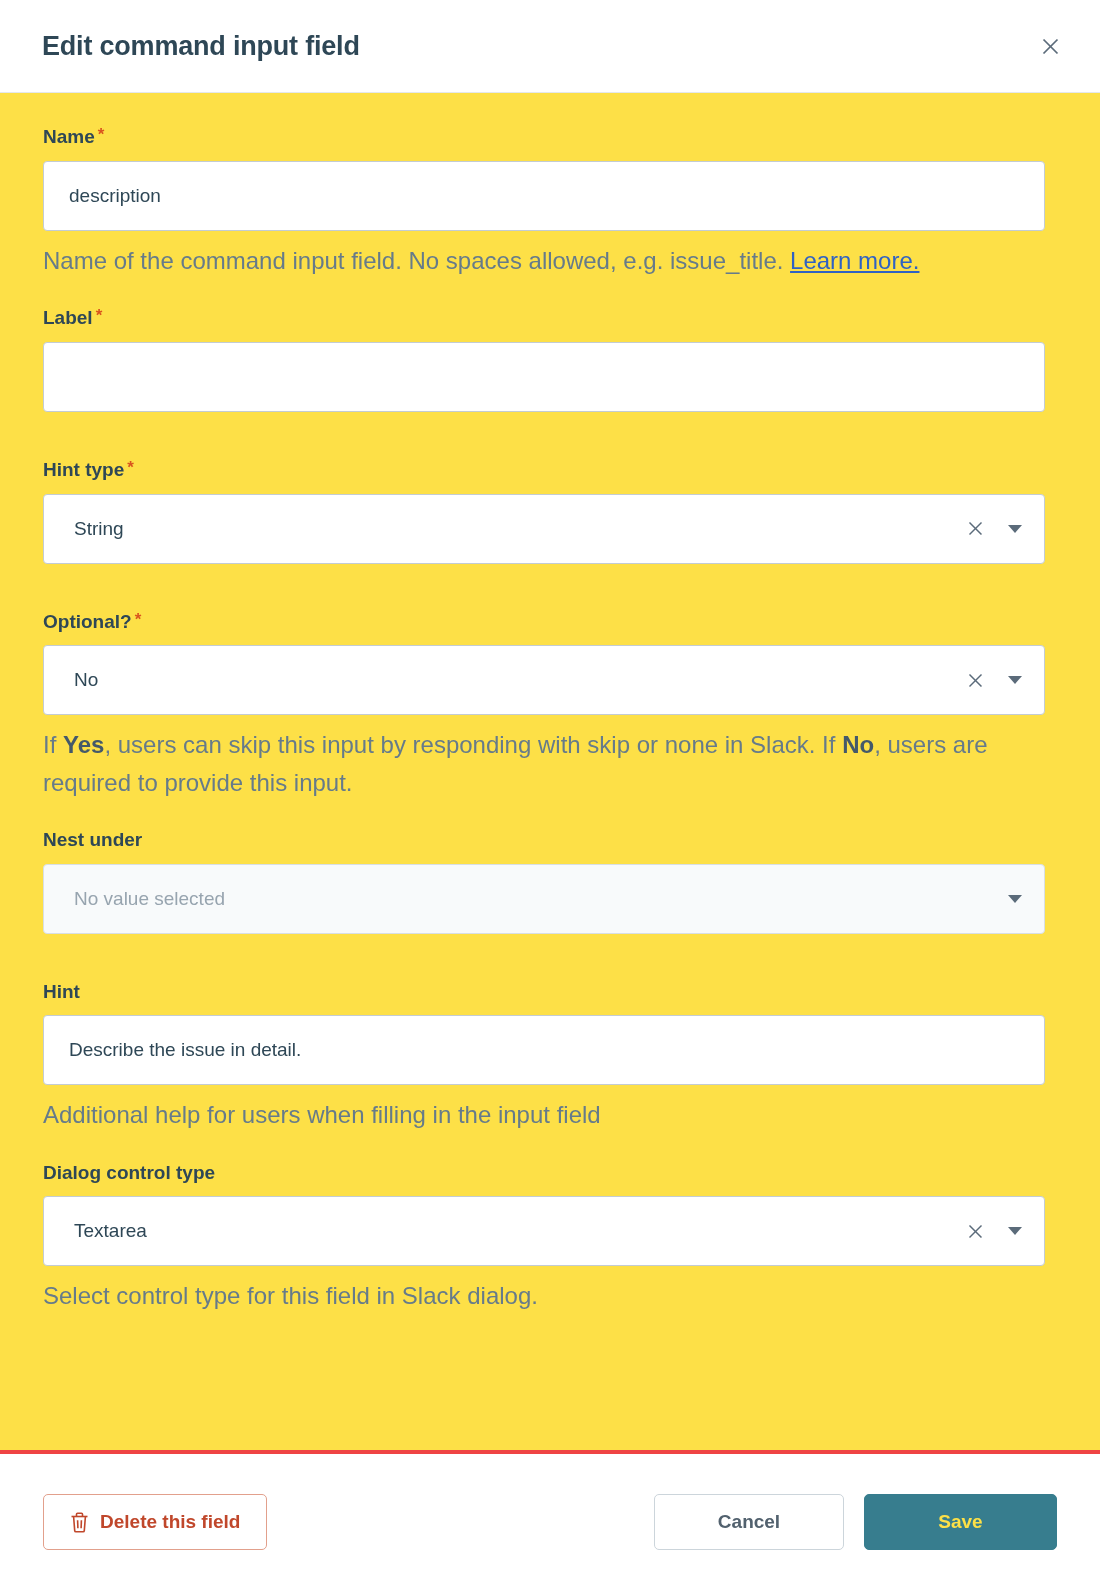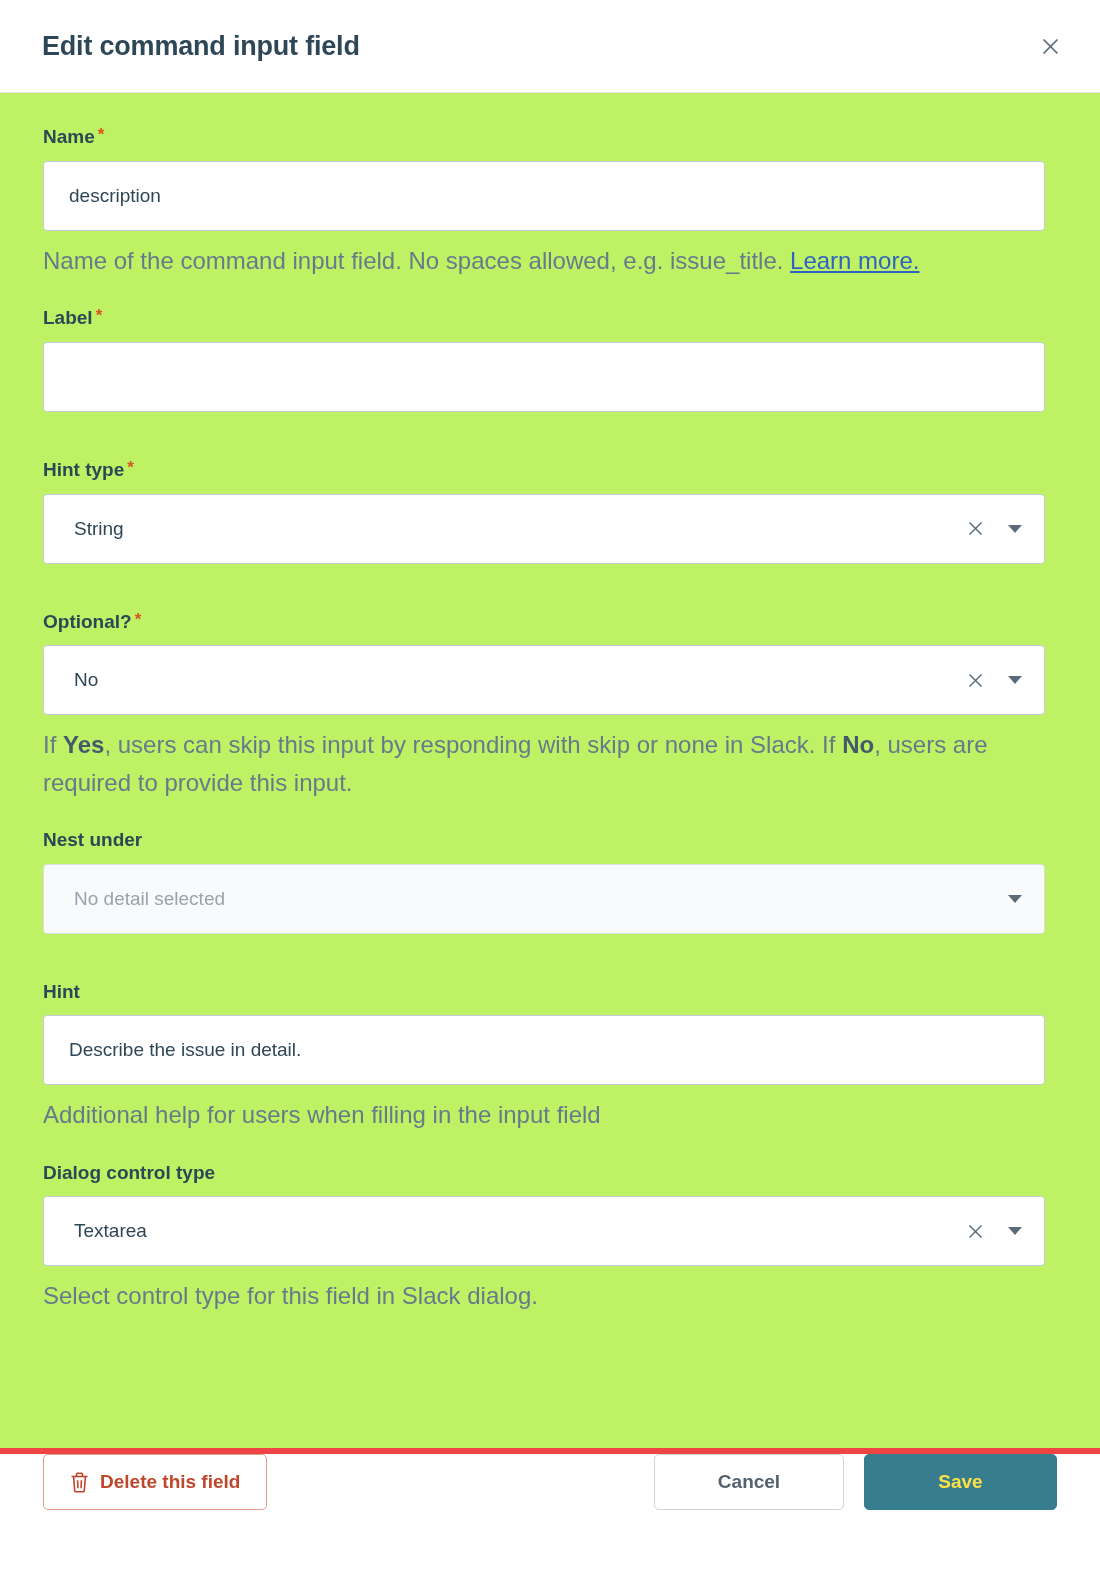--- a/index.html
+++ b/index.html
@@ -49,22 +49,22 @@
     align-items: center;
     justify-content: center;
     cursor: pointer;
     color: #5b6b7a;
   }
   .close-btn svg { display: block; }
 
   
   .modal-body {
     flex: 1 1 auto;
-    background: #bef264;
-    border-bottom: 6px solid #ef4444;
+    background: #fde047;
+    border-bottom: 4px solid #ef4444;
     padding: 33px 43px 0 43px;
     box-sizing: border-box;
     overflow: hidden;
   }
 
   .field-group { margin-bottom: 0; }
 
   .field-label {
     font-size: 19px;
     font-weight: bold;
@@ -163,21 +163,21 @@
 
   .sp-a { height: 28px; }   
   .sp-b { height: 47px; }   
 
   
   .modal-footer {
     height: 136px;
     flex: 0 0 auto;
     background: #ffffff;
     display: flex;
-    align-items: flex-start;
+    align-items: center;
     justify-content: space-between;
     padding: 0 43px;
     box-sizing: border-box;
   }
   .btn {
     height: 56px;
     border-radius: 5px;
     font-family: "Liberation Sans", sans-serif;
     font-size: 19px;
     font-weight: bold;
@@ -286,21 +286,21 @@
       <div class="help-text"><span>If </span><b>Yes</b><span>, users can skip this input by responding with skip or none in Slack. If </span><b>No</b><span>, users are required to provide this input.</span></div>
     </div>
 
     <div class="sp-a"></div>
 
     <div class="field-group">
       <div class="field-label">
         <span>Nest under</span>
       </div>
       <div class="select-box disabled-look">
-        <span class="select-value placeholder">No detail selected</span>
+        <span class="select-value placeholder">No value selected</span>
         <span class="select-caret">
             <i class="caret-tri"></i>
           </span>
       </div>
     </div>
 
     <div class="sp-b"></div>
 
     <div class="field-group">
       <div class="field-label">

